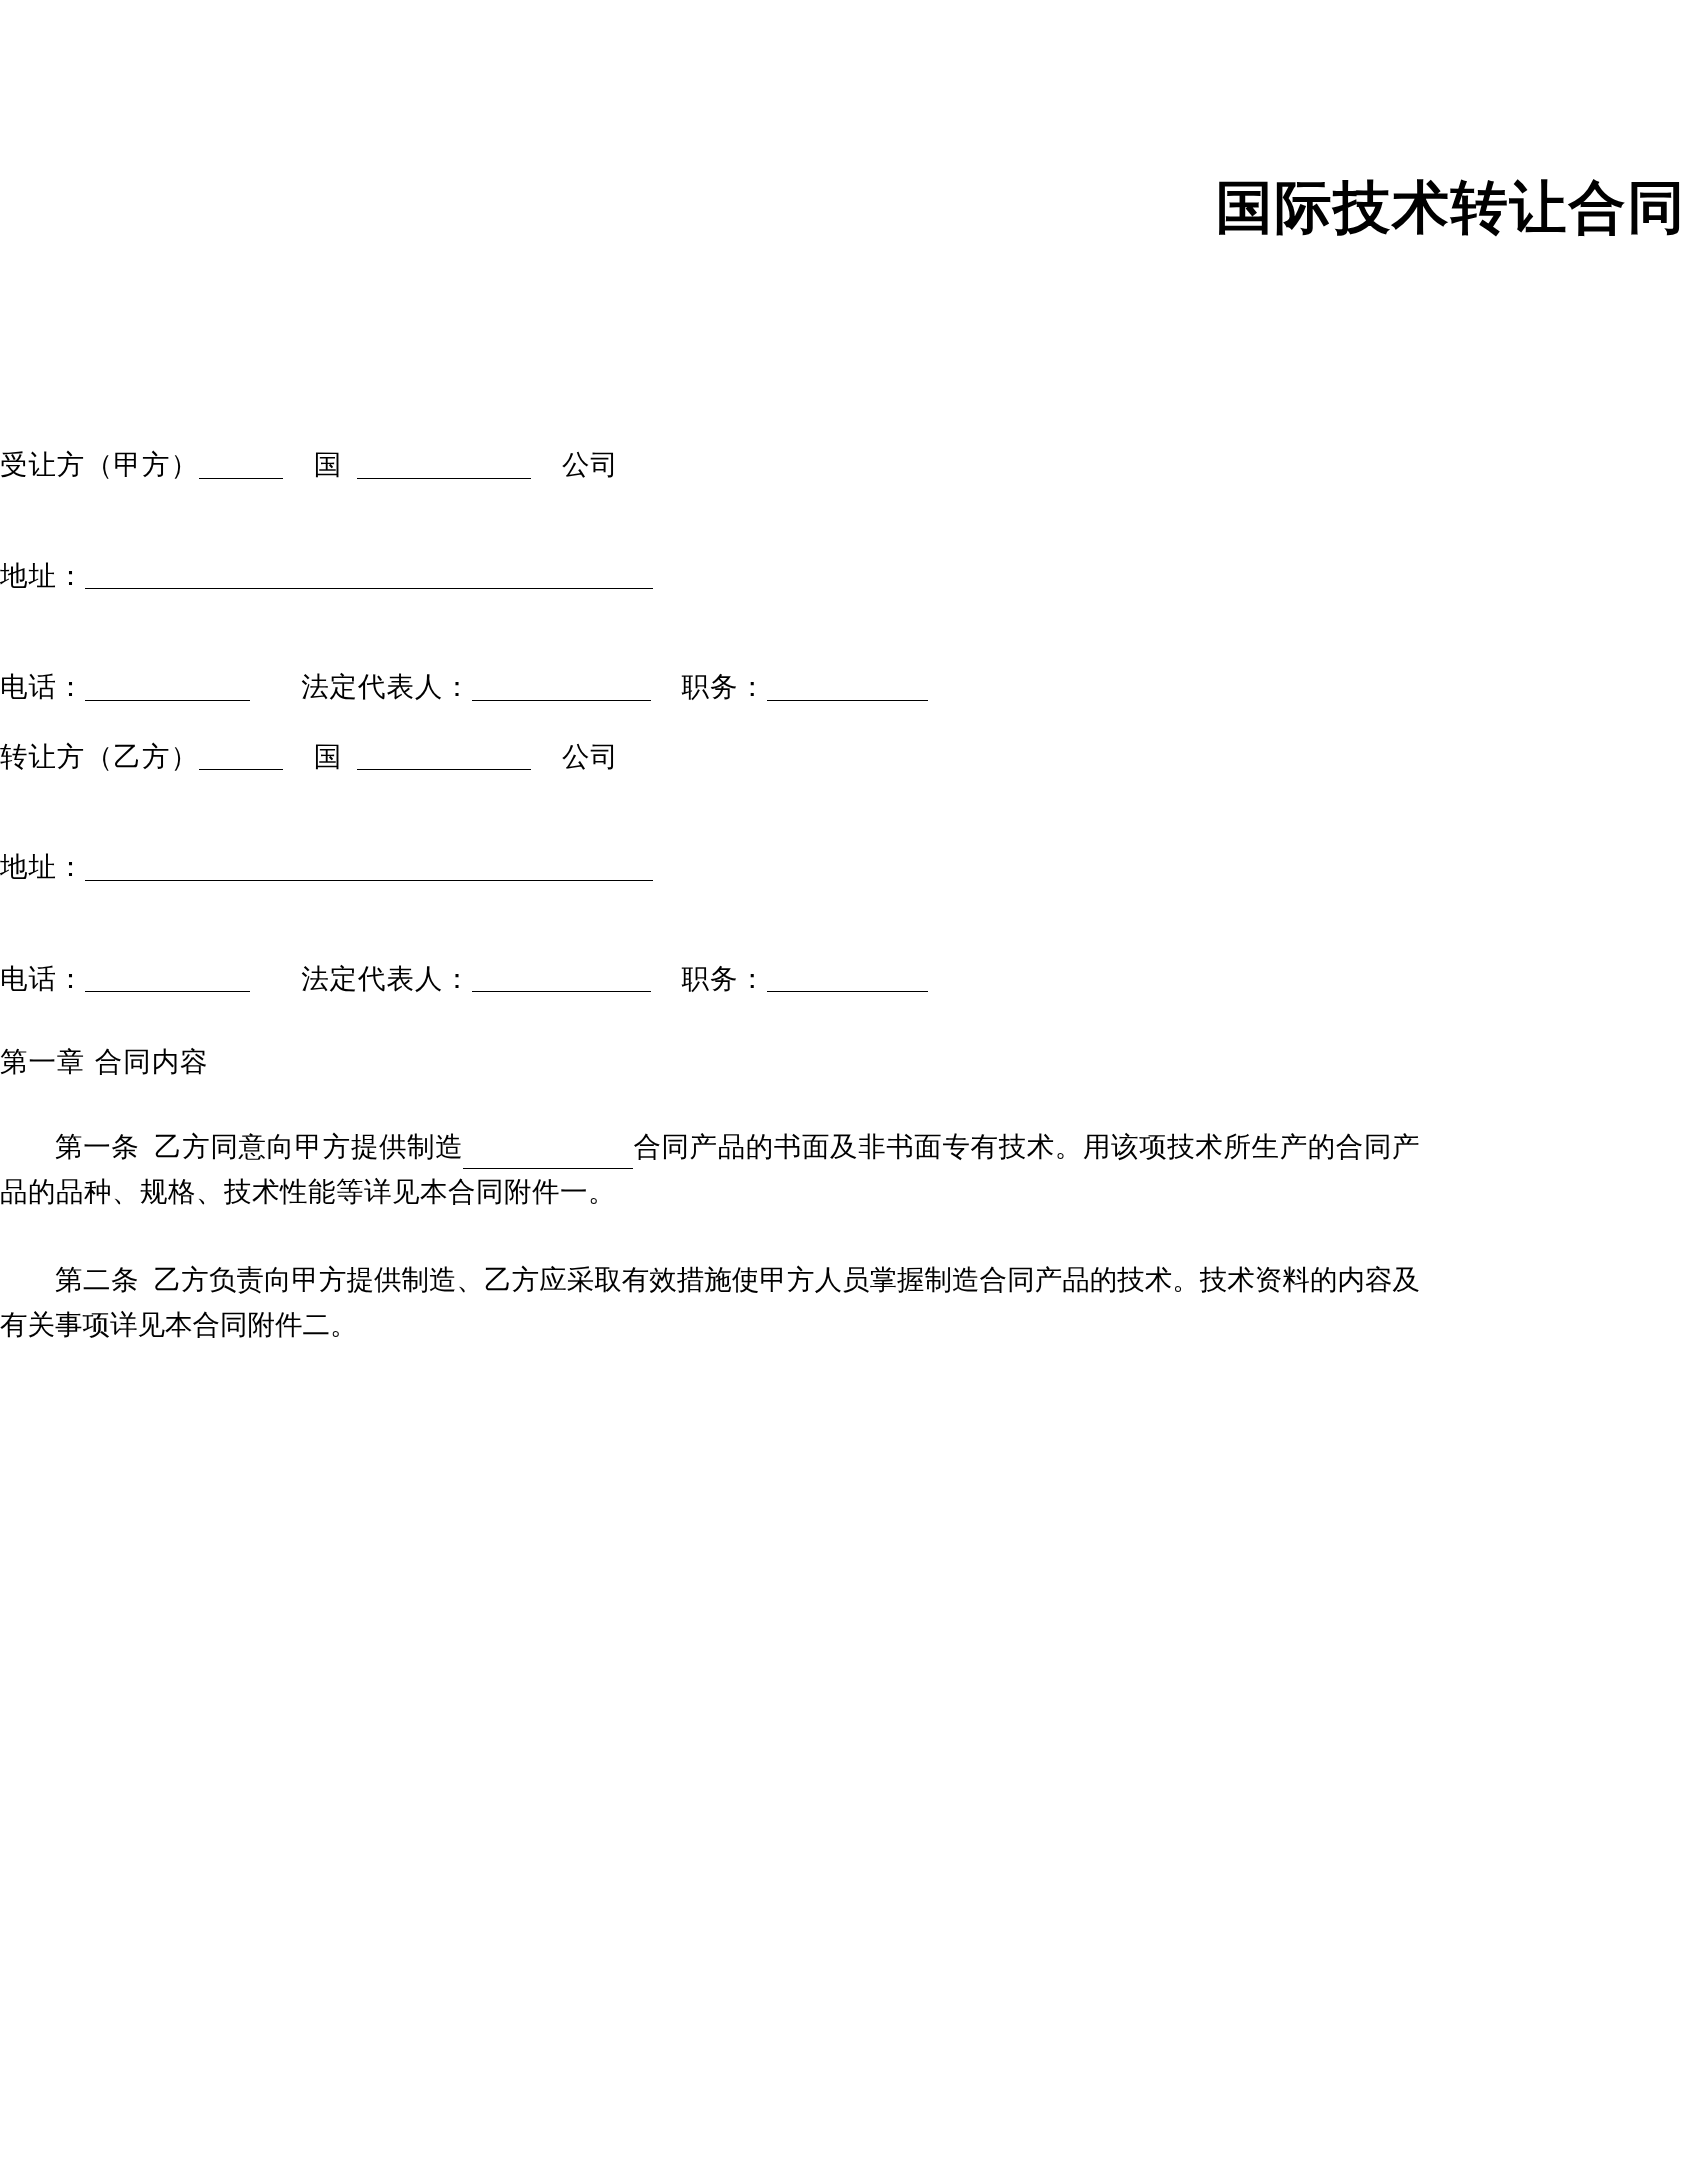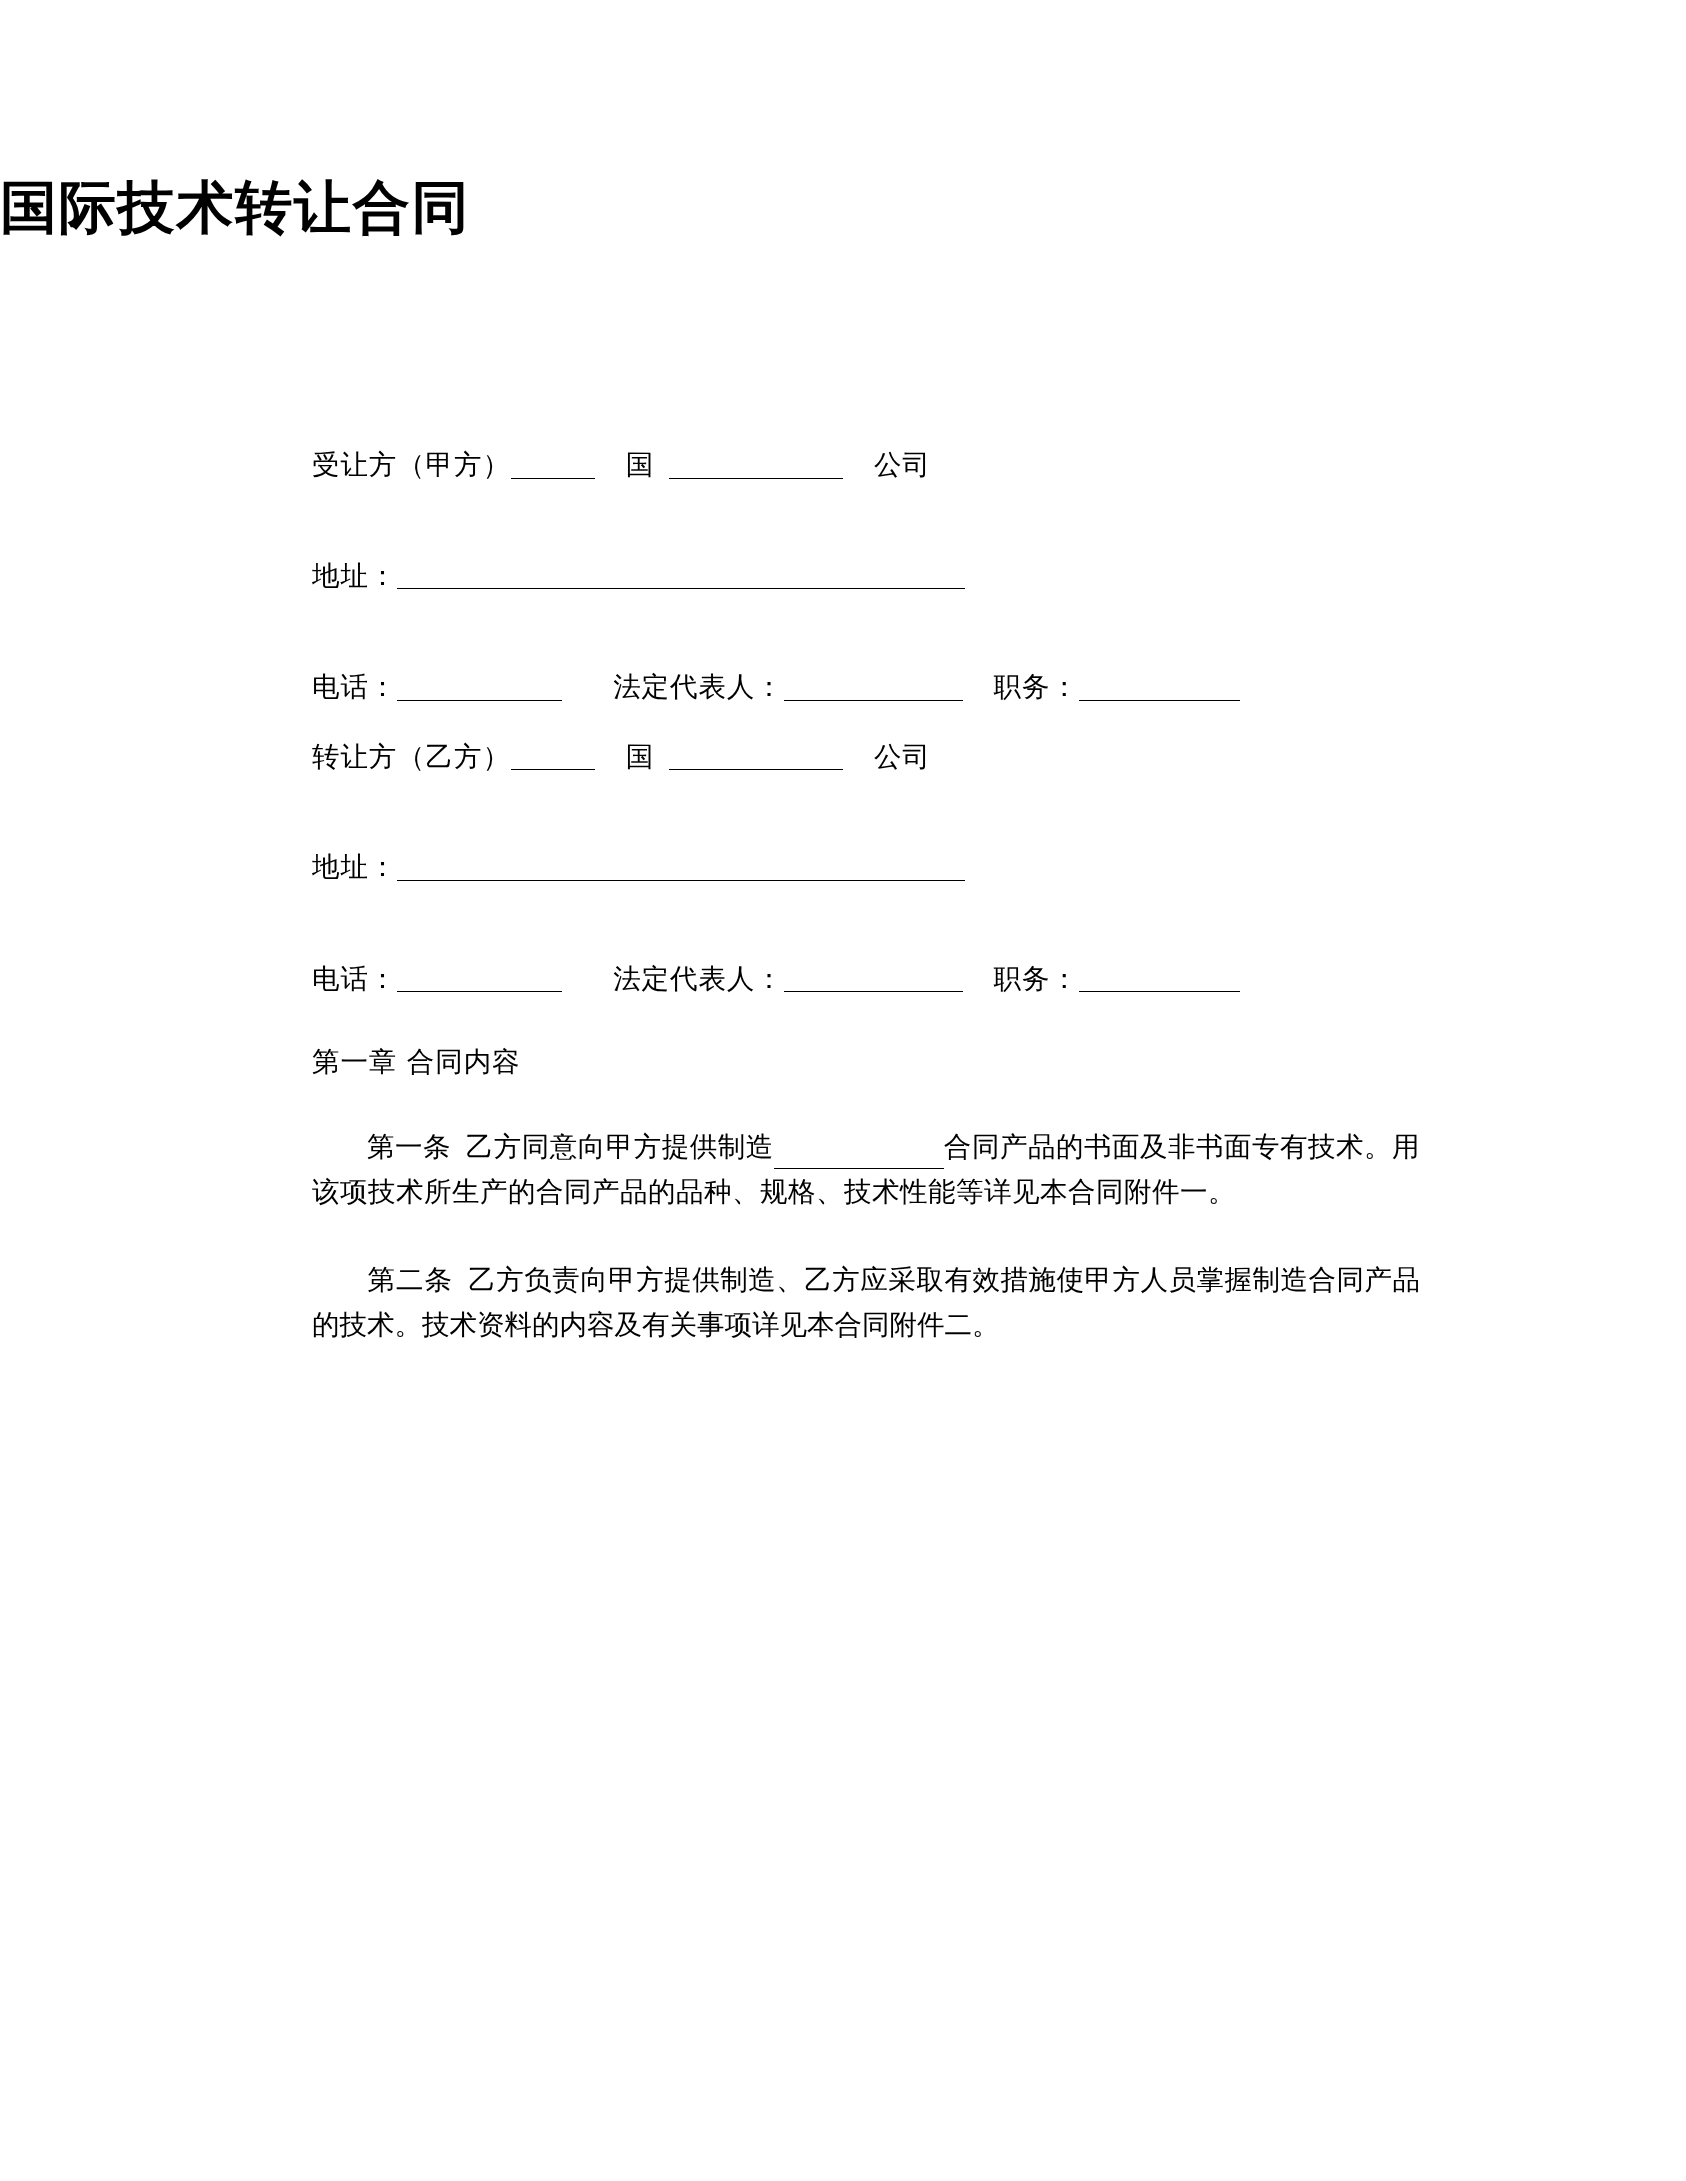--- a/index.html
+++ b/index.html
@@ -16,31 +16,30 @@
   }
   .page {
     position: relative;
     width: 1686px;
     height: 2182px;
     background: #ffffff;
     box-sizing: border-box;
     padding: 0;
   }
   .doc-title {
-    text-align: left;
+    text-align: right;
     font-family: "DejaVu Sans", "Liberation Sans", sans-serif;
     font-weight: bold;
     font-size: 57px;
     letter-spacing: 1.8px;
     margin: 0;
     padding-top: 173px;
     line-height: 1.2;
   }
   .body-block {
-    padding-left: 312px;
     padding-right: 266px;
     margin-top: 0;
   }
   .party-line {
     font-size: 27.5px;
     line-height: 1;
     letter-spacing: 0.9px;
     white-space: nowrap;
   }
   .sp1 { margin-top: 209px; }

